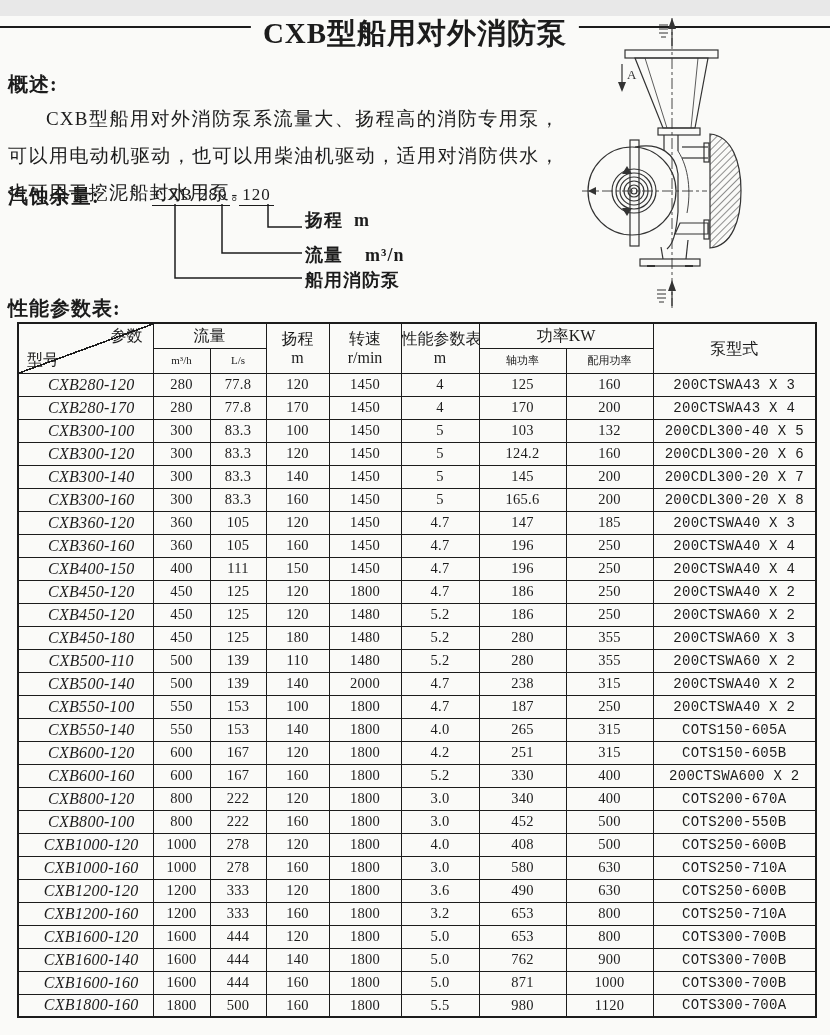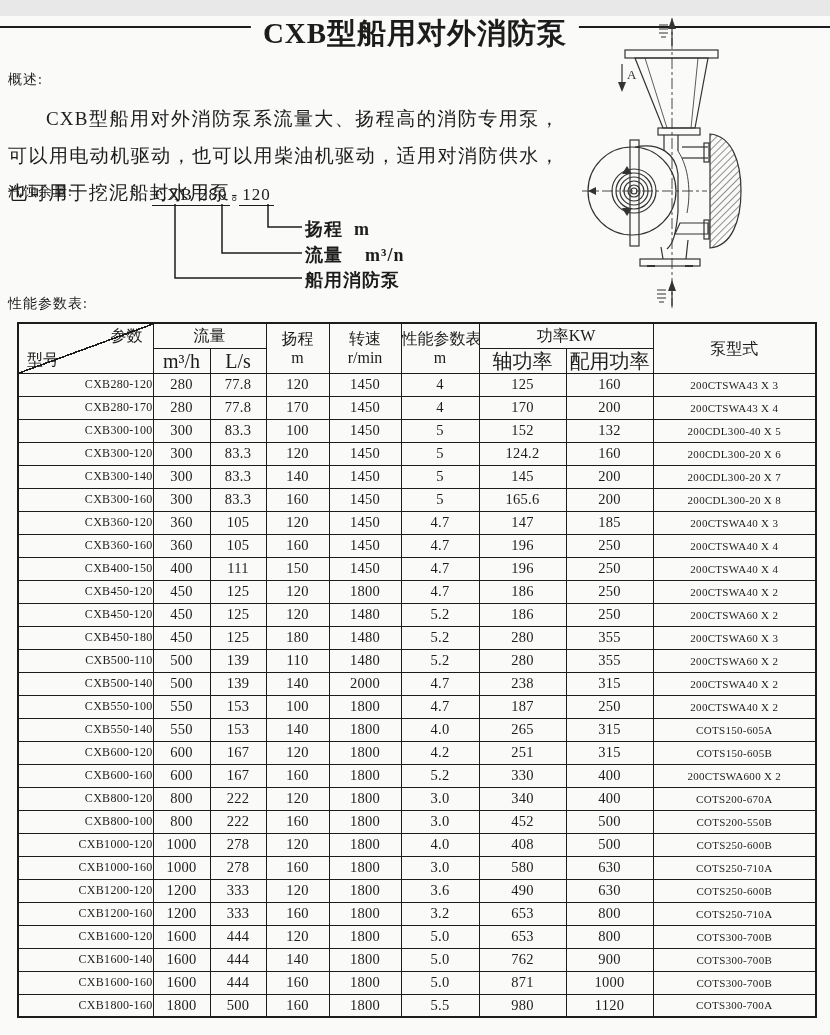--- a/index.html
+++ b/index.html
@@ -7,49 +7,49 @@
   .page {
     position:relative; width:830px; height:1035px; margin:16px auto;
     background:#fafaf8; color:#1c1c1c; overflow:hidden;
     font-family:"Liberation Serif", "DejaVu Serif", serif;
   }
   .top-rule { position:absolute; left:0; top:10px; width:830px; height:0;
     border-top:2px solid #1c1c1c; z-index:1; }
   .doc-title { position:absolute; top:-2px; left:50%; transform:translateX(-50%);
     z-index:2; background:#fafaf8; padding:0 12px; font-size:29px; font-weight:bold;
     letter-spacing:1px; white-space:nowrap; }
-  .h-section { position:absolute; font-size:14px; font-weight:normal; letter-spacing:1px; }
+  .h-section { position:absolute; font-size:20px; font-weight:bold; letter-spacing:1px; }
   #h-overview { left:8px; top:55px; }
   #h-model   { left:8px; top:167px; }
   #h-table   { left:8px; top:279px; }
   .overview-body { position:absolute; left:8px; top:84px; width:552px;
     font-size:19px; line-height:37px; letter-spacing:1.2px; text-indent:2em;
     text-align:justify;font-family:Liberation Serif, serif; }
   
   .model-code { position:absolute; left:152px; top:169px; display:flex; 
     font-size:17px; letter-spacing:1px; align-items:baseline; }
   .code-part { border-bottom:1.5px solid #1c1c1c; padding:0 3px; }
   .code-sep  { padding:0 1px; }
   .model-connectors { position:absolute; left:130px; top:186px; z-index:1; }
   .model-label { position:absolute; left:305px; font-size:18px; font-weight:bold;
     white-space:pre; letter-spacing:1px; }
-  #ml-head { top:201px; } #ml-flow { top:227px; } #ml-pump { top:252px;text-align:center; }
+  #ml-head { top:192px; } #ml-flow { top:227px; } #ml-pump { top:252px;text-align:center; }
   
   .pump-svg { position:absolute; left:575px; top:0; z-index:2; }
   
   .perf-table { position:absolute; left:17px; top:306px; border-collapse:collapse;
     table-layout:fixed; width:798px; border:2px solid #1c1c1c; }
   .perf-table th, .perf-table td { border:1px solid #1c1c1c; text-align:center;
     vertical-align:middle; white-space:nowrap; overflow:hidden;
     font-weight:normal; padding:0; }
   .perf-table thead th { font-size:16px; height:25px; line-height:1.2; }
-  .perf-table thead .unit-row th { font-size:20px; }
+  .perf-table thead .unit-row th { font-size:11px; }
   .perf-table tbody td { font-size:14.5px; height:23px; letter-spacing:0.3px; }
-  .perf-table tbody td.model { text-align:right; padding-left:11px; font-size:12px; }
-  .perf-table tbody td.ptype { font-size:11px; }
+  .perf-table tbody td.model { text-align:center; padding-left:11px; font-size:16px;font-style:italic; }
+  .perf-table tbody td.ptype { font-size:14px;font-family:Liberation Mono, monospace; }
   th.corner { position:relative; }
   th.corner::after { content:""; position:absolute; inset:0;
     background:linear-gradient(to bottom right, transparent calc(50% - 0.8px),
       #1c1c1c calc(50% - 0.8px), #1c1c1c calc(50% + 0.8px),
       transparent calc(50% + 0.8px)); }
   th.corner .tr-lab { position:absolute; top:2px; right:10px; z-index:1; }
   th.corner .bl-lab { position:absolute; bottom:3px; left:8px; z-index:1;text-align:right; }
   svg text { font-family:"Liberation Serif", serif; }
 </style>
 </head>
@@ -225,21 +225,21 @@
           <td>200</td>
           <td class="ptype">200CTSWA43 X 4</td>
         </tr>
         <tr>
           <td class="model">CXB300-100</td>
           <td>300</td>
           <td>83.3</td>
           <td>100</td>
           <td>1450</td>
           <td>5</td>
-          <td>152</td>
+          <td>103</td>
           <td>132</td>
           <td class="ptype">200CDL300-40 X 5</td>
         </tr>
         <tr>
           <td class="model">CXB300-120</td>
           <td>300</td>
           <td>83.3</td>
           <td>120</td>
           <td>1450</td>
           <td>5</td>

